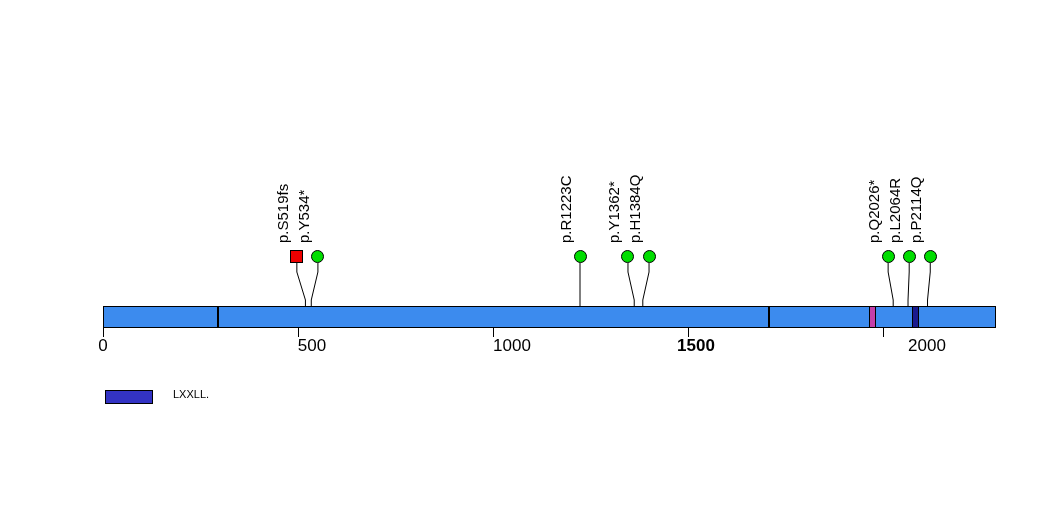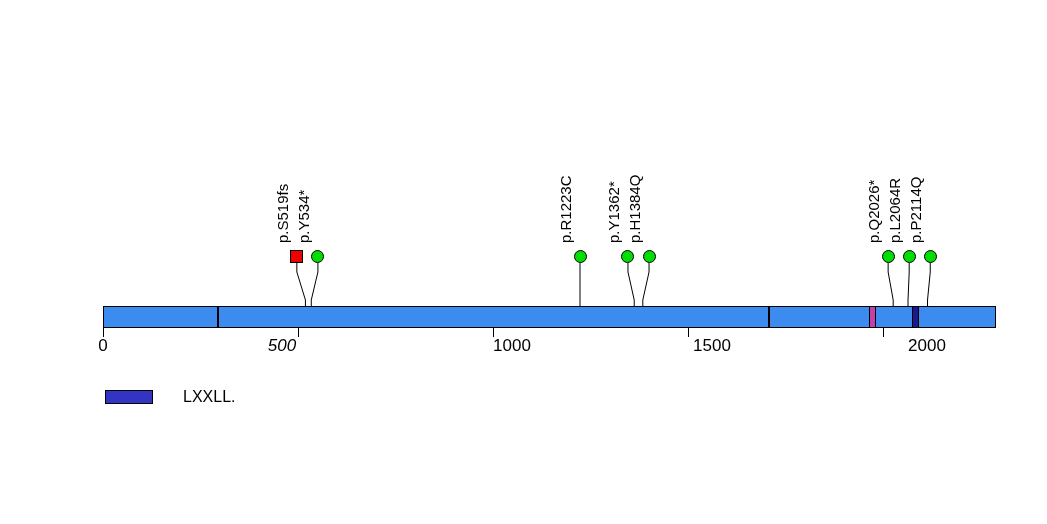--- a/index.html
+++ b/index.html
@@ -27,21 +27,21 @@
   }
   .axis-tick { position:absolute; top:328px; width:1px; height:9px; background:#000; }
   .axis-tick-label {
     position:absolute; top:336px; font-size:17px; transform:translateX(-50%);
     white-space:nowrap;
   }
   .legend-domain-swatch {
     position:absolute; left:105px; top:390px; width:48px; height:14px;
     border:1px solid #000; box-sizing:border-box;
   }
-  .legend-domain-label { position:absolute; left:183px; top:388px; font-size:16px; }
+  .legend-domain-label { position:absolute; left:173px; top:388px; font-size:11px; }
   .legend-rows { position:absolute; left:418px; top:385px; }
   .legend-row { display:flex; align-items:center; height:22px; }
   .lm-marker {
     width:13px; height:13px; border:1px solid #000; box-sizing:border-box;
     margin-right:18px; flex:0 0 13px;
   }
   .lm-marker.circle { border-radius:50%; }
   .lm-label { font-size:16px; white-space:nowrap; }
 </style>
 </head>
@@ -85,25 +85,25 @@
       <div class="lolli-label" style="left: 620.981px; top: 229px;">p.Y1362*</div>
       <div class="lolli-label" style="left: 642.043px; top: 229px;">p.H1384Q</div>
       <div class="lolli-label" style="left: 881.132px; top: 229px;">p.Q2026*</div>
       <div class="lolli-label" style="left: 902.193px; top: 229px;">p.L2064R</div>
       <div class="lolli-label" style="left: 923.255px; top: 229px;">p.P2114Q</div>
     </div>
   <div id="axis-layer">
       <div class="axis-tick" style="left: 103px;"></div>
       <div class="axis-tick-label" style="left: 103px;">0</div>
       <div class="axis-tick" style="left: 298px;"></div>
-      <div class="axis-tick-label" style="left: 282px; font-style: italic;">500</div>
+      <div class="axis-tick-label" style="left: 312px;">500</div>
       <div class="axis-tick" style="left: 493px;"></div>
       <div class="axis-tick-label" style="left: 493px; margin-left: 19px;">1000</div>
       <div class="axis-tick" style="left: 688px;"></div>
-      <div class="axis-tick-label" style="left: 712px;">1500</div>
+      <div class="axis-tick-label" style="left: 696px; font-weight: bold;">1500</div>
       <div class="axis-tick" style="left: 883px;"></div>
       <div class="axis-tick-label" style="left: 883px; margin-left: 44px;">2000</div>
     </div>
 
   <div class="legend-domain-swatch" id="legend-domain-swatch" style="background: rgb(51, 51, 196);"></div>
   <div class="legend-domain-label">LXXLL.</div>
 
 
 </div>
 

